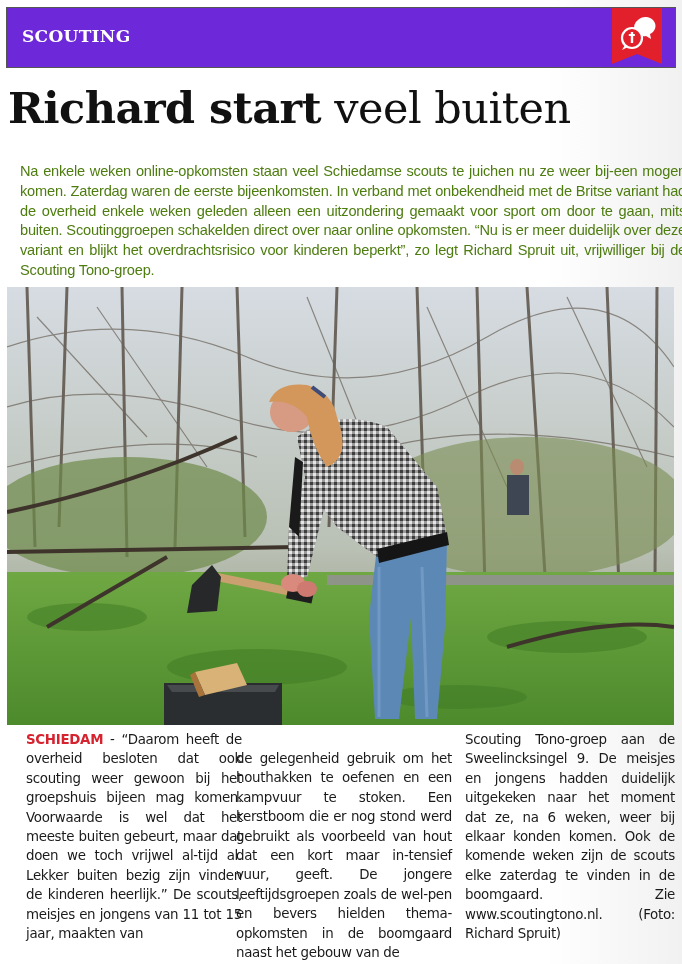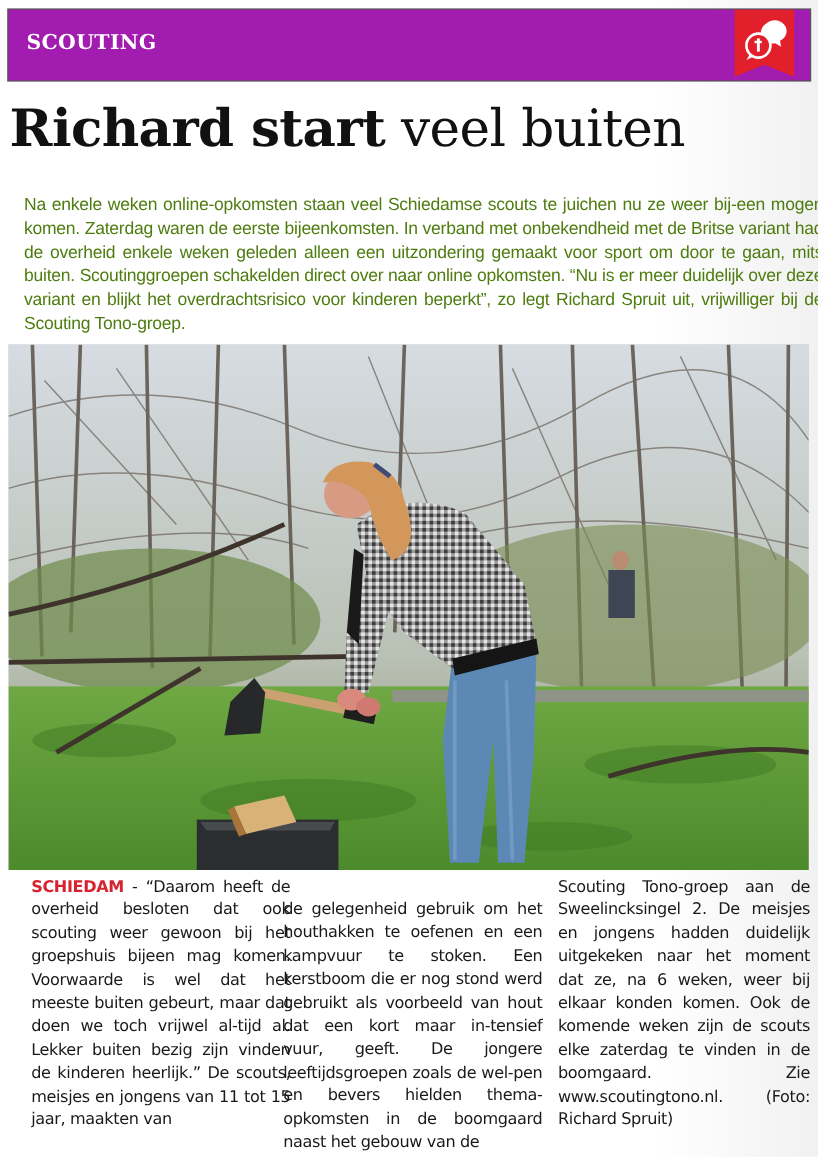--- a/index.html
+++ b/index.html
@@ -14,21 +14,21 @@
       overflow: hidden;
       font-family: "DejaVu Sans", sans-serif;
       color: #111;
     }
     .section-bar {
       position: absolute;
       left: 7px;
       top: 8px;
       width: 668px;
       height: 59px;
-      background: #a21caf;
+      background: #6d28d9;
       box-shadow: 0 0 0 1px #555;
     }
     .section-label {
       position: absolute;
       left: 15px;
       top: 18px;
       color: #fff;
       font-family: "DejaVu Serif", serif;
       font-weight: bold;
       font-size: 17px;
@@ -218,14 +218,14 @@
     <path d="M305 100 L318 110" stroke="#3e4c7a" stroke-width="4"></path>
 
     <ellipse cx="510" cy="180" rx="7" ry="8" fill="#b98c72"></ellipse>
     <rect x="500" y="188" width="22" height="40" fill="#3d4652"></rect>
   </svg>
 </div>
 
 <div class="columns">
   <p class="col col1"><span class="dateline">SCHIEDAM</span><span> - “Daarom heeft de overheid besloten dat ook scouting weer gewoon bij het groepshuis bijeen mag komen. Voorwaarde is wel dat het meeste buiten gebeurt, maar dat doen we toch vrijwel al-tijd al. Lekker buiten bezig zijn vinden de kinderen heerlijk.” De scouts, meisjes en jongens van 11 tot 15 jaar, maakten van</span></p>
   <p class="col col2">de gelegenheid gebruik om het houthakken te oefenen en een kampvuur te stoken. Een kerstboom die er nog stond werd gebruikt als voorbeeld van hout dat een kort maar in-tensief vuur, geeft. De jongere leeftijdsgroepen zoals de wel-pen en bevers hielden thema-opkomsten in de boomgaard naast het gebouw van de</p>
-  <p class="col col3">Scouting Tono-groep aan de Sweelincksingel 2. De meisjes en jongens hadden duidelijk uitgekeken naar het moment dat ze, na 6 weken, weer bij elkaar konden komen. Ook de komende weken zijn de scouts elke zaterdag te vinden in de boomgaard. Zie www.scoutingtono.nl. (Foto: Richard Spruit)</p>
+  <p class="col col3">Scouting Tono-groep aan de Sweelincksingel 9. De meisjes en jongens hadden duidelijk uitgekeken naar het moment dat ze, na 6 weken, weer bij elkaar konden komen. Ook de komende weken zijn de scouts elke zaterdag te vinden in de boomgaard. Zie www.scoutingtono.nl. (Foto: Richard Spruit)</p>
 </div>
 
 </body></html>

